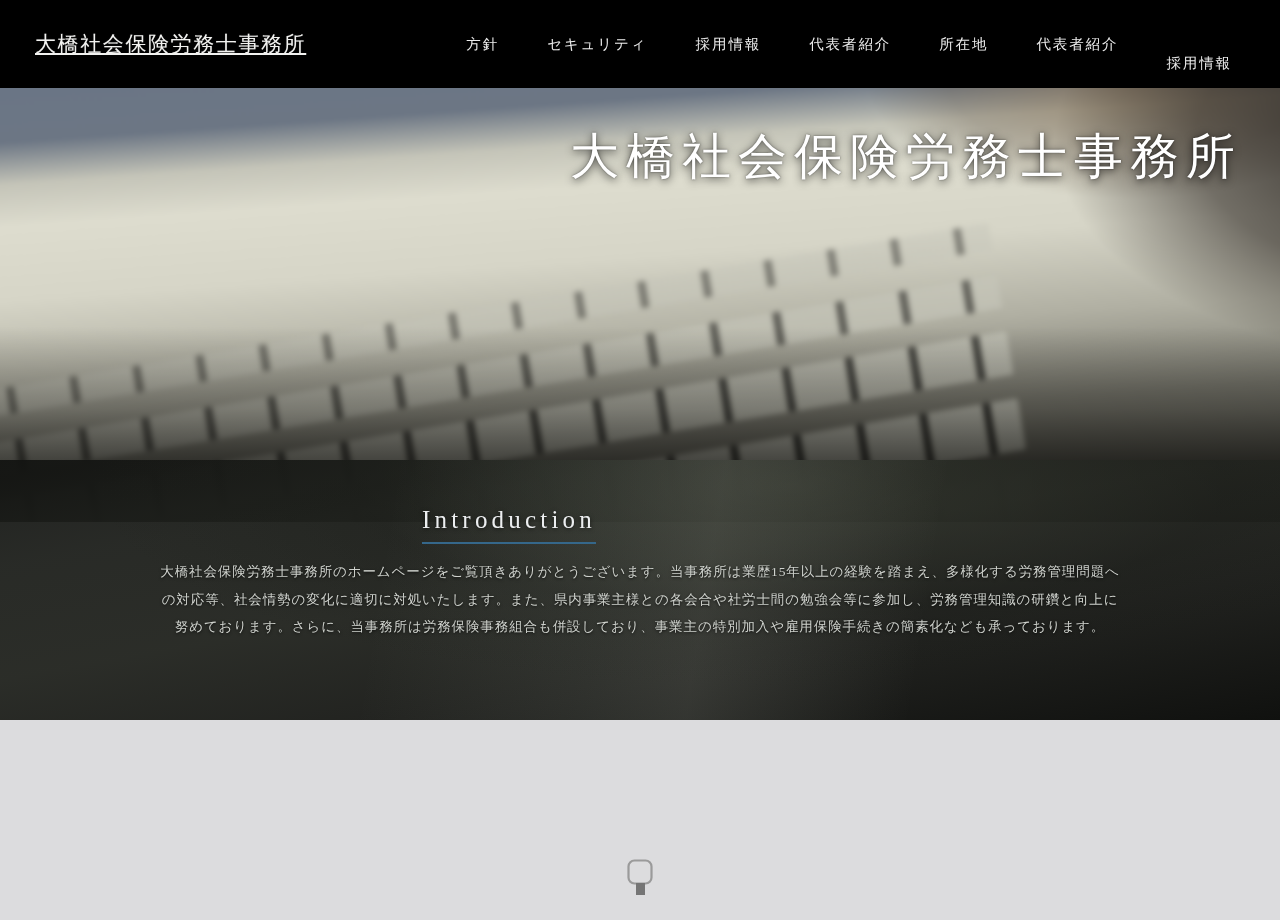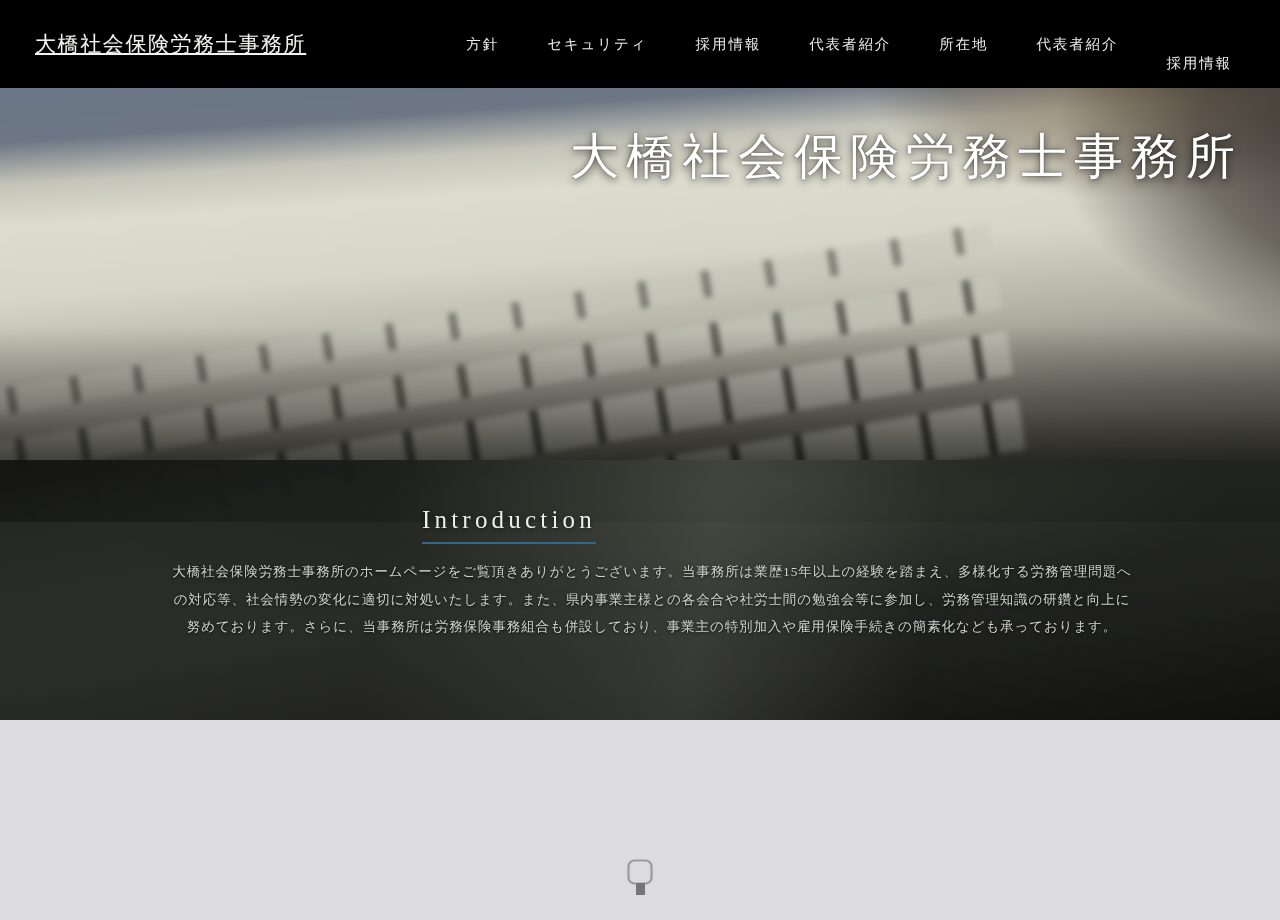--- a/index.html
+++ b/index.html
@@ -191,21 +191,21 @@
     letter-spacing: 4.2px;
     font-weight: 400;
     padding-bottom: 8px;
     border-bottom: 2px solid #35678a;
     text-shadow: 0 1px 4px rgba(0,0,0,.6);
   }
 
   .intro-body {
     position: absolute;
     top: 98px;
-    left: 172px;
+    left: 160px;
     width: 960px;
     text-align: center;
     color: #cfd2cd;
     font-size: 13.5px;
     line-height: 27.5px;
     letter-spacing: .9px;
     text-shadow: 0 1px 3px rgba(0,0,0,.75);
   }
   .intro-body p { margin: 0; }
 

